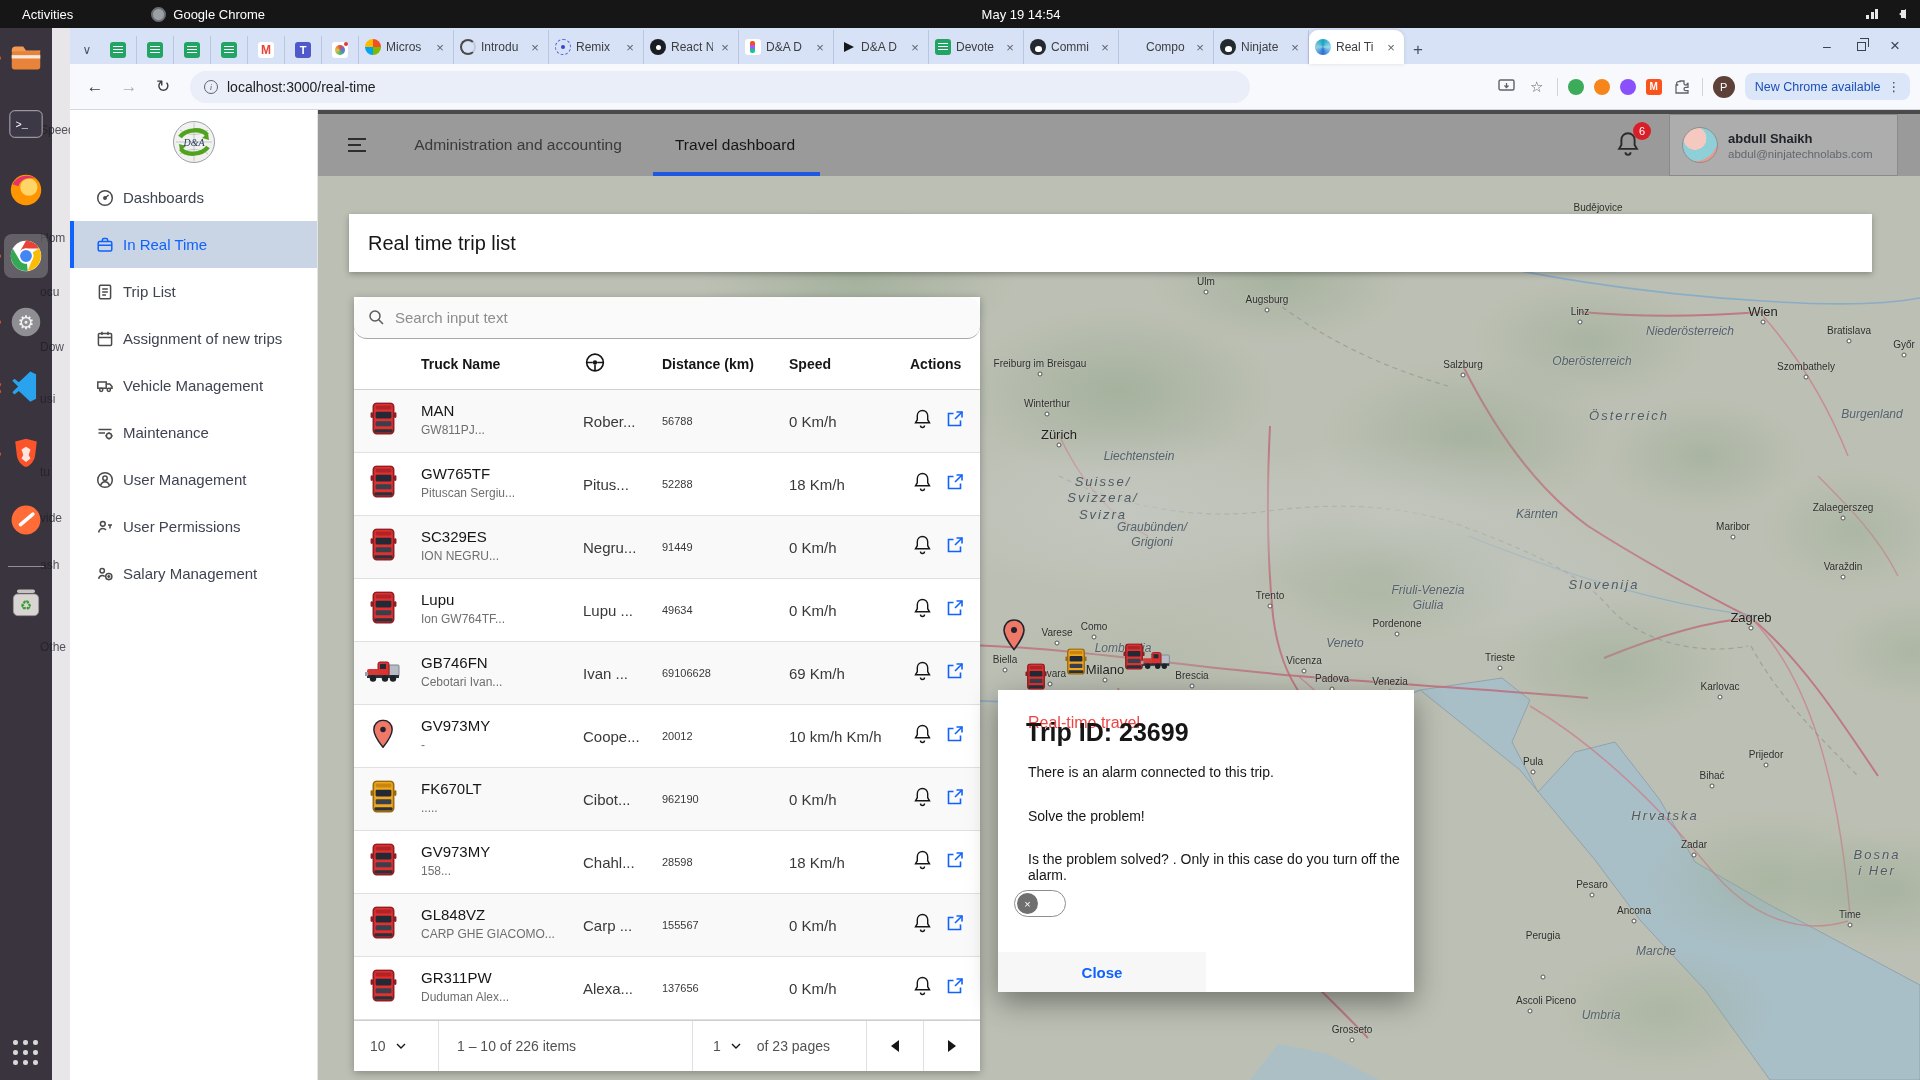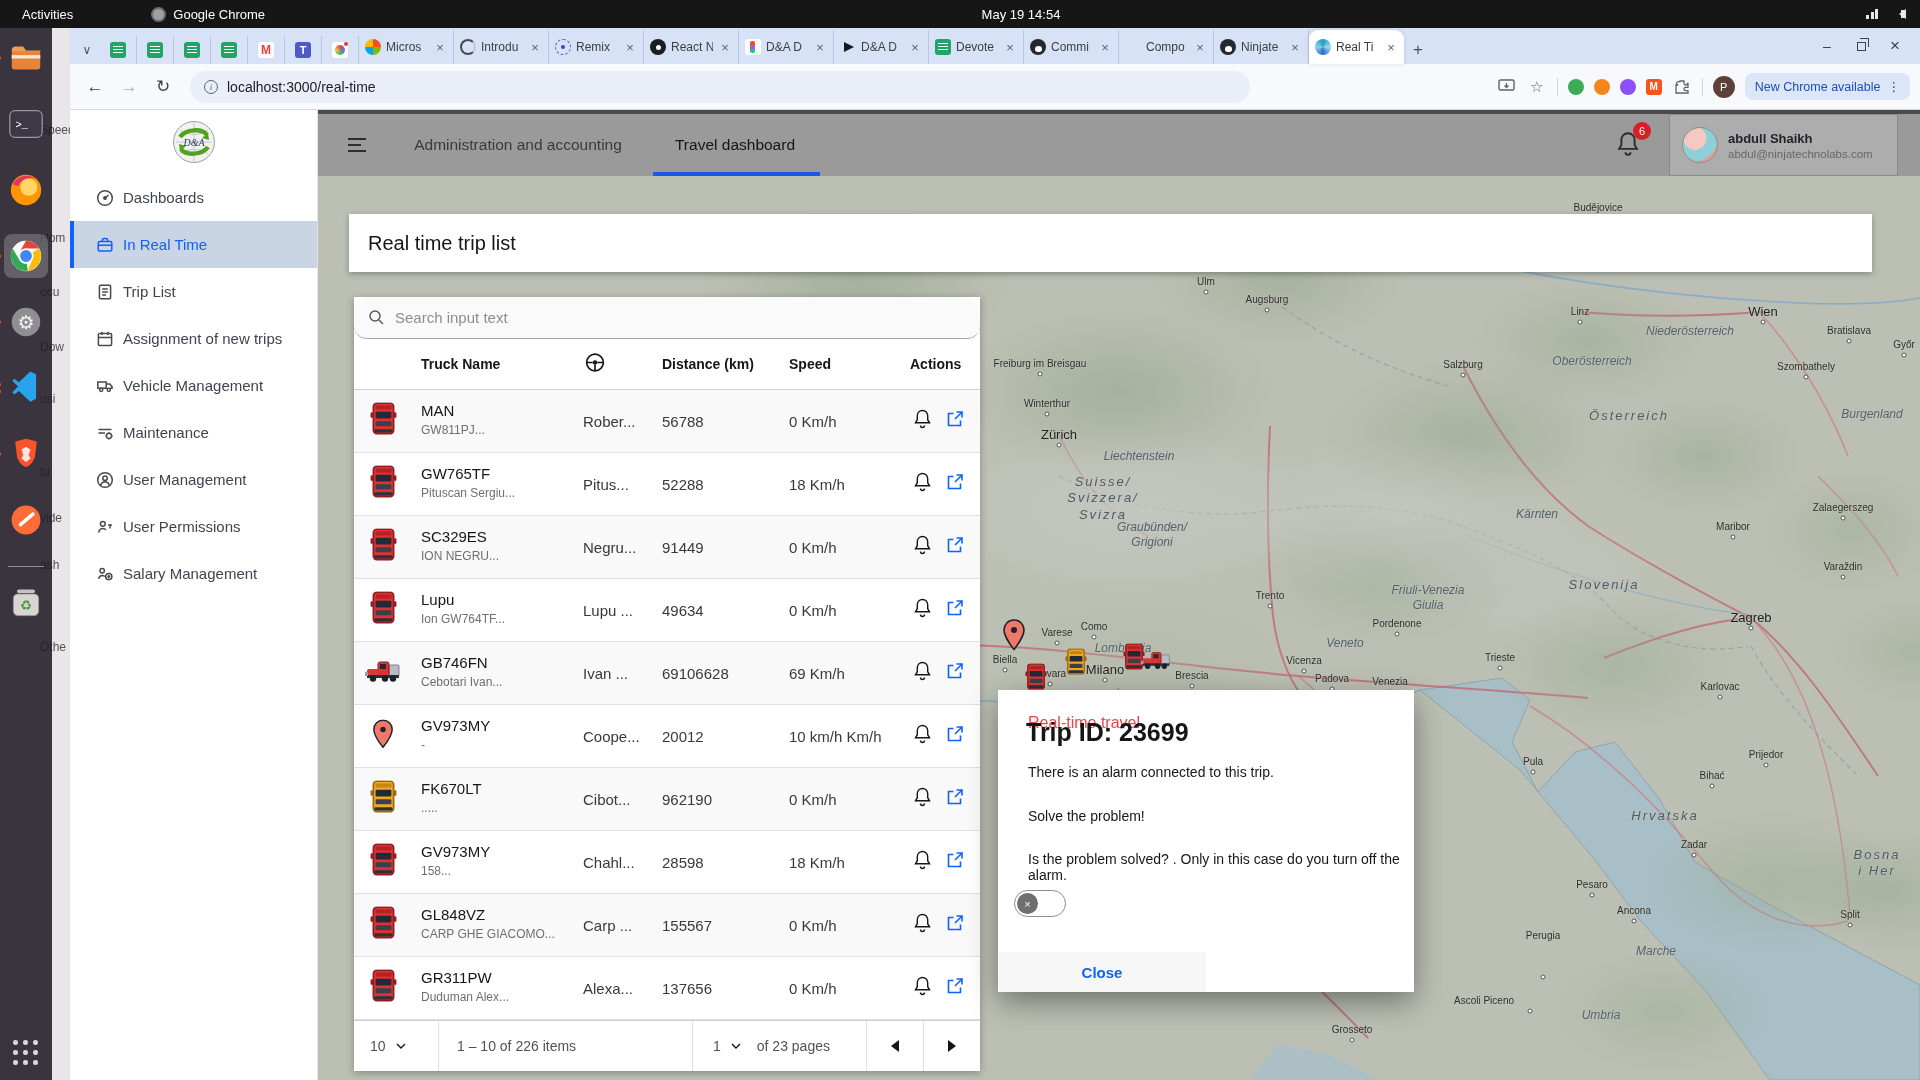--- a/index.html
+++ b/index.html
@@ -185,21 +185,21 @@
   .thead { position:relative; height:51px; border-bottom:1px solid #d0d0d0; font-size:14px;
     font-weight:bold; color:#161616; }
   .thead .hc { position:absolute; top:50%; transform:translateY(-50%); }
   .trow { position:relative; height:63px; border-bottom:1px solid #e0e0e0; }
   .trow:nth-child(odd) { background:#f9f9f9; }
   .trow .cicon { position:absolute; left:11px; top:50%; transform:translateY(-50%); width:36px;
     text-align:center; }
   .trow .cname { position:absolute; left:67px; top:12px; font-size:15px; color:#161616; }
   .trow .csub { position:absolute; left:67px; top:33px; font-size:12px; color:#6f6f6f; }
   .trow .cdrv { position:absolute; left:229px; top:50%; transform:translateY(-50%); font-size:15px; color:#393939; }
-  .trow .cdst { position:absolute; left:308px; top:50%; transform:translateY(-50%); font-size:15px; color:#393939; }
+  .trow .cdst { position:absolute; left:308px; top:50%; transform:translateY(-50%); font-size:11px; color:#393939; }
   .trow .cspd { position:absolute; left:435px; top:50%; transform:translateY(-50%); font-size:15px; color:#393939; }
   .trow .cbell { position:absolute; left:558px; top:50%; transform:translateY(-50%); width:22px; }
   .trow .clink { position:absolute; left:591px; top:50%; transform:translateY(-50%); width:22px; }
 
   .pgbar { position:absolute; left:0; bottom:0; width:626px; height:51px; border-top:1px solid #cfcfcf;
     background:#fff; font-size:14px; color:#525252; }
   .pgcell { position:absolute; top:0; height:100%; display:flex; align-items:center; }
   .chev { width:10px; height:6px; margin-left:10px; }
   .pg-prev, .pg-next { justify-content:center; border-left:1px solid #e0e0e0; width:57px; }
   .tri { width:0; height:0; border-top:6px solid transparent; border-bottom:6px solid transparent; }
@@ -708,30 +708,30 @@
           <span class="mlabel ml-city" style="left: 1448px; top: 579px;">Prijedor</span>
           <span class="mdot" style="left: 1448px; top: 589px;"></span>
           <span class="mlabel ml-city" style="left: 1394px; top: 600px;">Bihać</span>
           <span class="mdot" style="left: 1394px; top: 610px;"></span>
           <span class="mlabel ml-city" style="left: 1215px; top: 586px;">Pula</span>
           <span class="mdot" style="left: 1215px; top: 596px;"></span>
           <span class="mlabel ml-country" style="left: 1347px; top: 640px;">Hrvatska</span>
           <span class="mlabel ml-city" style="left: 1376px; top: 669px;">Zadar</span>
           <span class="mdot" style="left: 1376px; top: 679px;"></span>
           <span class="mlabel ml-country" style="left: 1559px; top: 687px;">Bosna i Her</span>
-          <span class="mlabel ml-city" style="left: 1532px; top: 739px;">Split</span>
+          <span class="mlabel ml-city" style="left: 1532px; top: 739px;">Time</span>
           <span class="mdot" style="left: 1532px; top: 749px;"></span>
           <span class="mlabel ml-city" style="left: 1274px; top: 709px;">Pesaro</span>
           <span class="mdot" style="left: 1274px; top: 719px;"></span>
           <span class="mlabel ml-city" style="left: 1316px; top: 735px;">Ancona</span>
           <span class="mdot" style="left: 1316px; top: 745px;"></span>
           <span class="mlabel ml-region" style="left: 1338px; top: 775px;">Marche</span>
           <span class="mlabel ml-city" style="left: 1225px; top: 760px;">Perugia</span>
           <span class="mdot" style="left: 1225px; top: 801px;"></span>
-          <span class="mlabel ml-city" style="left: 1166px; top: 825px;">Ascoli Piceno</span>
+          <span class="mlabel ml-city" style="left: 1228px; top: 825px;">Ascoli Piceno</span>
           <span class="mdot" style="left: 1212px; top: 835px;"></span>
           <span class="mlabel ml-region" style="left: 1283px; top: 839px;">Umbria</span>
           <span class="mlabel ml-city" style="left: 1034px; top: 854px;">Grosseto</span>
           <span class="mdot" style="left: 1034px; top: 864px;"></span>
           <span class="marker" style="left: 696px; top: 461px;"><svg width="24" height="32" viewBox="0 0 24 32">
     <path d="M12 1C6 1 2 5.5 2 11c0 7 10 19.5 10 19.5S22 18 22 11C22 5.5 18 1 12 1z" fill="#f07868" stroke="#20242b" stroke-width="1.6"></path>
     <circle cx="12" cy="11" r="3" fill="#20242b"></circle>
             </svg></span>
           <span class="marker" style="left: 718px; top: 503px;"><svg width="22" height="27.5" viewBox="0 0 24 30">
     <rect x="3" y="1" width="18" height="27" rx="3" fill="#e03131" stroke="#8f1d22" stroke-width="1.5"></rect>

